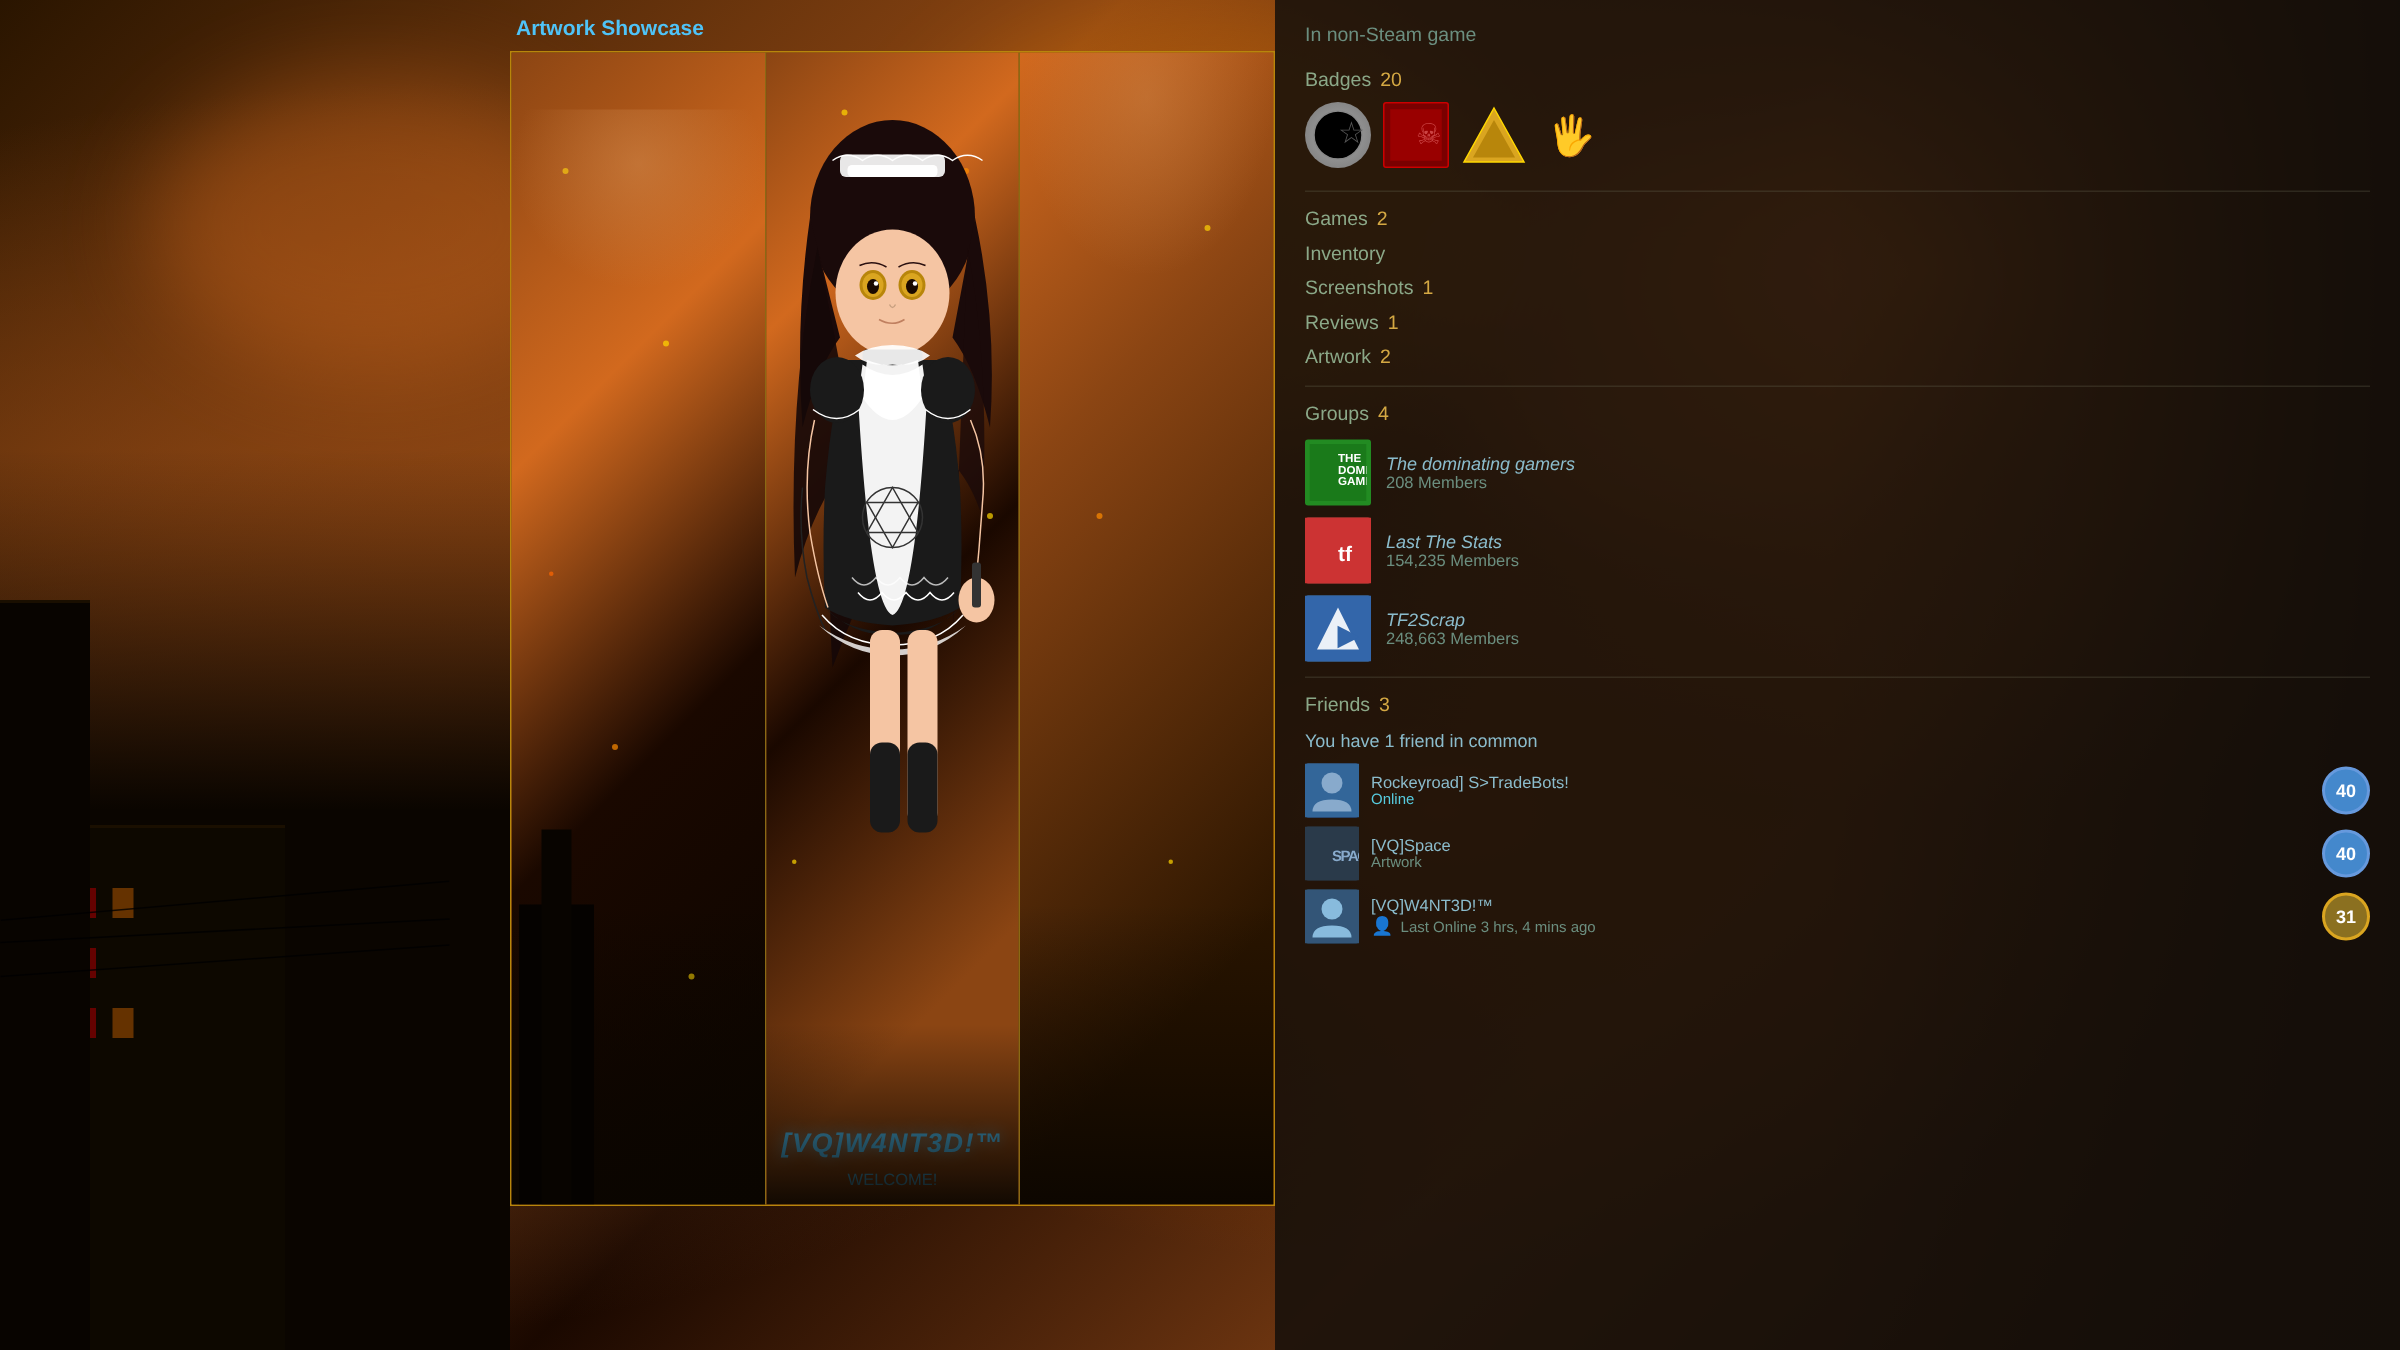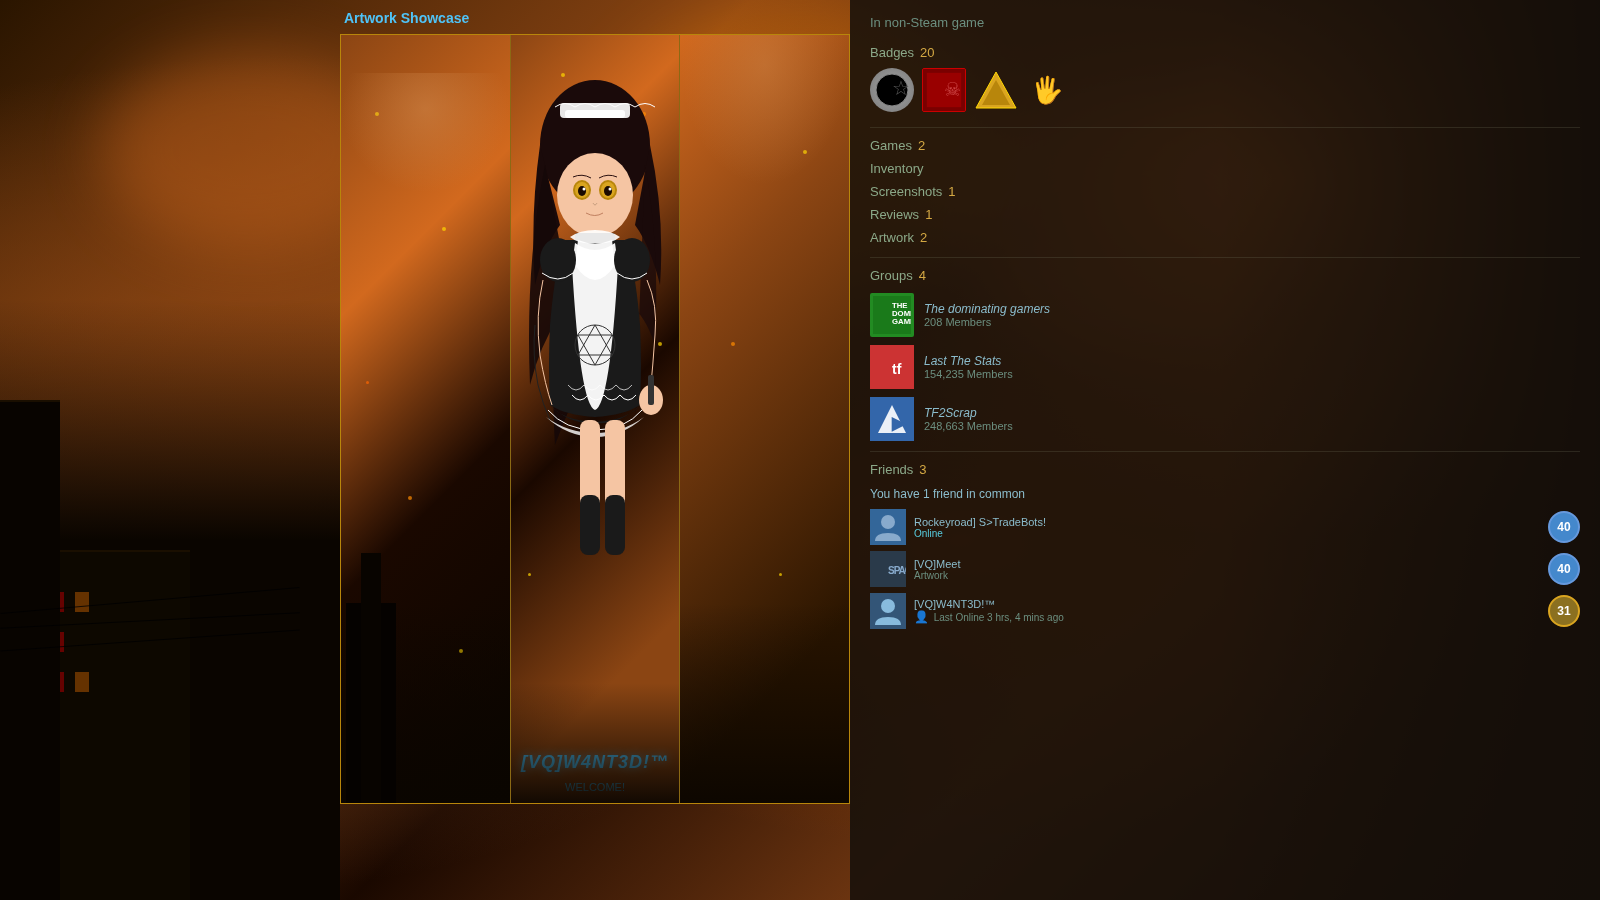--- a/index.html
+++ b/index.html
@@ -742,21 +742,21 @@
       </div>
 
       <div class="friend-item">
         <div class="friend-avatar avatar-vq-space">
           <svg width="36" height="36" viewBox="0 0 36 36">
               <rect width="36" height="36" fill="#2a3a4a"></rect>
               <text x="18" y="23" textanchor="middle" fill="#88AACC" fontsize="11" fontweight="bold">SPACE</text>
             </svg>
         </div>
         <div class="friend-info">
-          <div class="friend-name">[VQ]Meet</div>
+          <div class="friend-name">[VQ]Space</div>
           <div class="friend-status status-offline">Artwork</div>
         </div>
         <div class="friend-level level-blue">40</div>
       </div>
 
       <div class="friend-item">
         <div class="friend-avatar avatar-vq-w4nt">
           <svg width="36" height="36" viewBox="0 0 36 36">
               <rect width="36" height="36" fill="#335577"></rect>
               <circle cx="18" cy="13" r="7" fill="#88BBDD"></circle>

